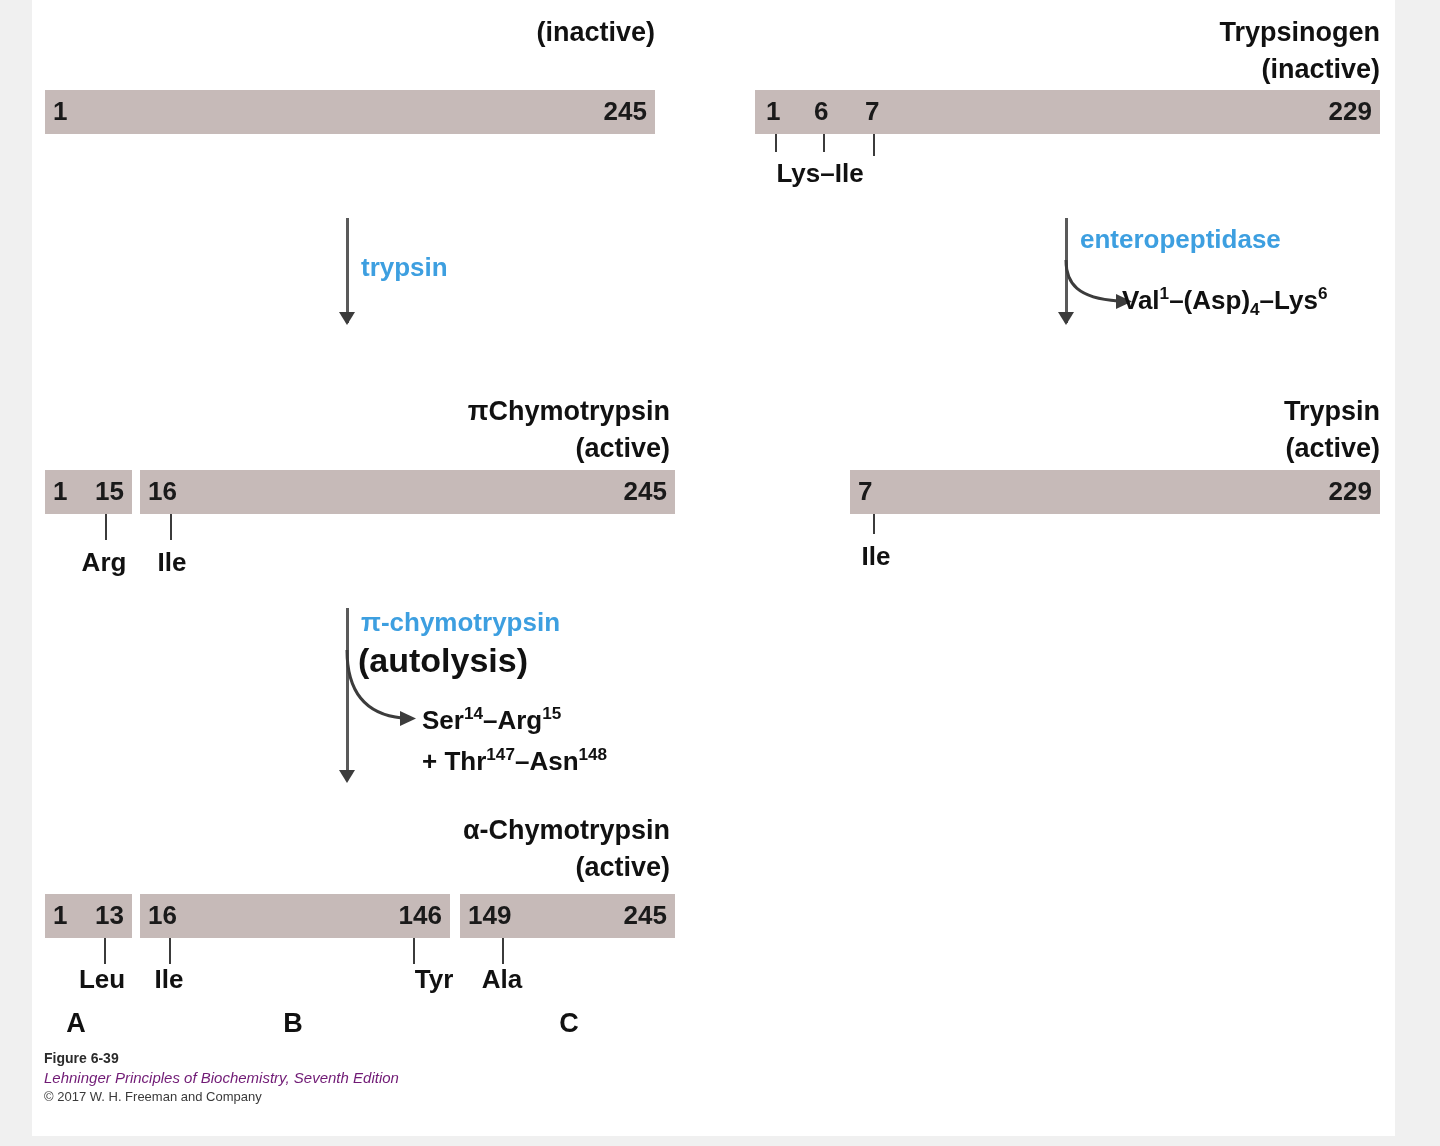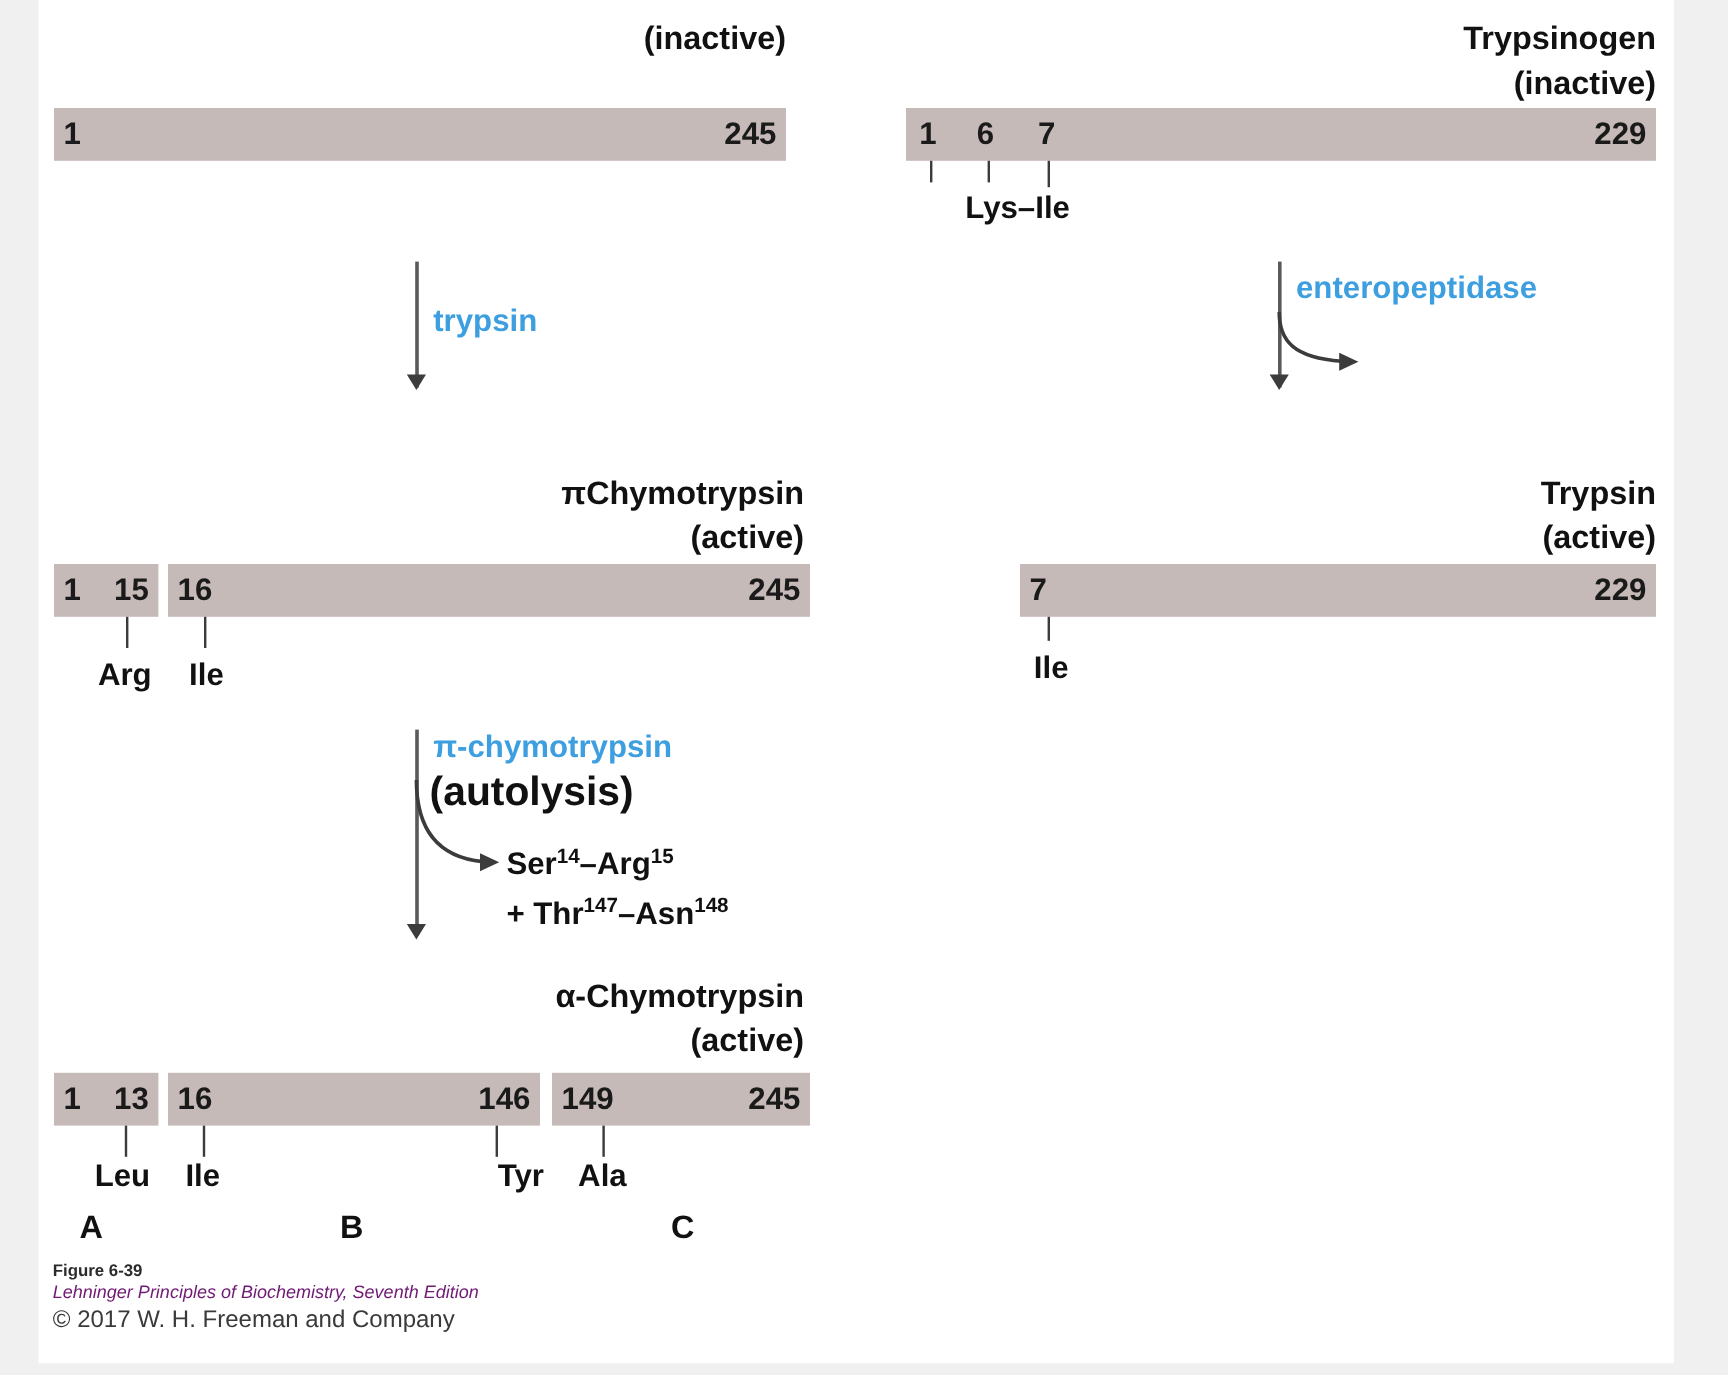--- a/index.html
+++ b/index.html
@@ -136,21 +136,21 @@
     color: #2b2b2b;
     margin-bottom: 3px;
   }
   .cap-line2 {
     font-style: italic;
     font-size: 15px;
     color: #701a75;
     margin-bottom: 3px;
   }
   .cap-line3 {
-    font-size: 20px;
+    font-size: 13px;
     color: #3a3a3a;
   }
 </style>
 </head>
 <body>
 
 <div id="figure-root">
 
   <div class="protein-title" style="right:740px; top:14px;">
     <span class="sub">(inactive)</span>
@@ -169,34 +169,37 @@
   <div class="bar" style="left:723px; top:90px; width:625px;">
     <span class="bar-num" style="left:11px;">1</span>
     <span class="bar-num" style="left:59px;">6</span>
     <span class="bar-num" style="left:110px;">7</span>
     <span class="bar-num r">229</span>
   </div>
 
   <div class="tick" style="left:743px; top:134px; height:18px;"></div>
   <div class="tick" style="left:791px; top:134px; height:18px;"></div>
   <div class="tick" style="left:841px; top:134px; height:22px;"></div>
-  <div class="res-label" style="left:816px; top:158px;">Lys–Ile</div>
+  <div class="res-label" style="left:788px; top:158px;">Lys–Ile</div>
 
   <div class="arrow-shaft" style="left:314px; top:218px; height:105px;"></div>
   <div class="arrow-head" style="left:315px; top:312px;"></div>
   <div class="enzyme-label" style="left:329px; top:252px;">trypsin</div>
 
   <div class="arrow-shaft" style="left:1033px; top:218px; height:105px;"></div>
   <div class="arrow-head" style="left:1034px; top:312px;"></div>
   <div class="enzyme-label" style="left:1048px; top:224px;">enteropeptidase</div>
 
   <svg class="abs" style="left:1028px; top:258px;" width="80" height="60" viewBox="0 0 80 60">
     <path d="M6,2 C6,26 18,40 58,43" fill="none" stroke="#3c3c3c" stroke-width="3"></path>
     <polygon points="56,36 72,43.5 56,51" fill="#3c3c3c"></polygon>
   </svg>
+  <div class="product" style="left:1090px; top:283px;">
+    <span>Val</span><sup>1</sup><span>–(Asp)</span><sub>4</sub><span>–Lys</span><sup>6</sup>
+  </div>
 
   <div class="protein-title" style="right:725px; top:393px;">
     <span>πChymotrypsin</span>
     <span class="sub">(active)</span>
   </div>
 
   <div class="bar" style="left:13px; top:470px; width:87px;">
     <span class="bar-num" style="left:8px;">1</span>
     <span class="bar-num r">15</span>
   </div>

